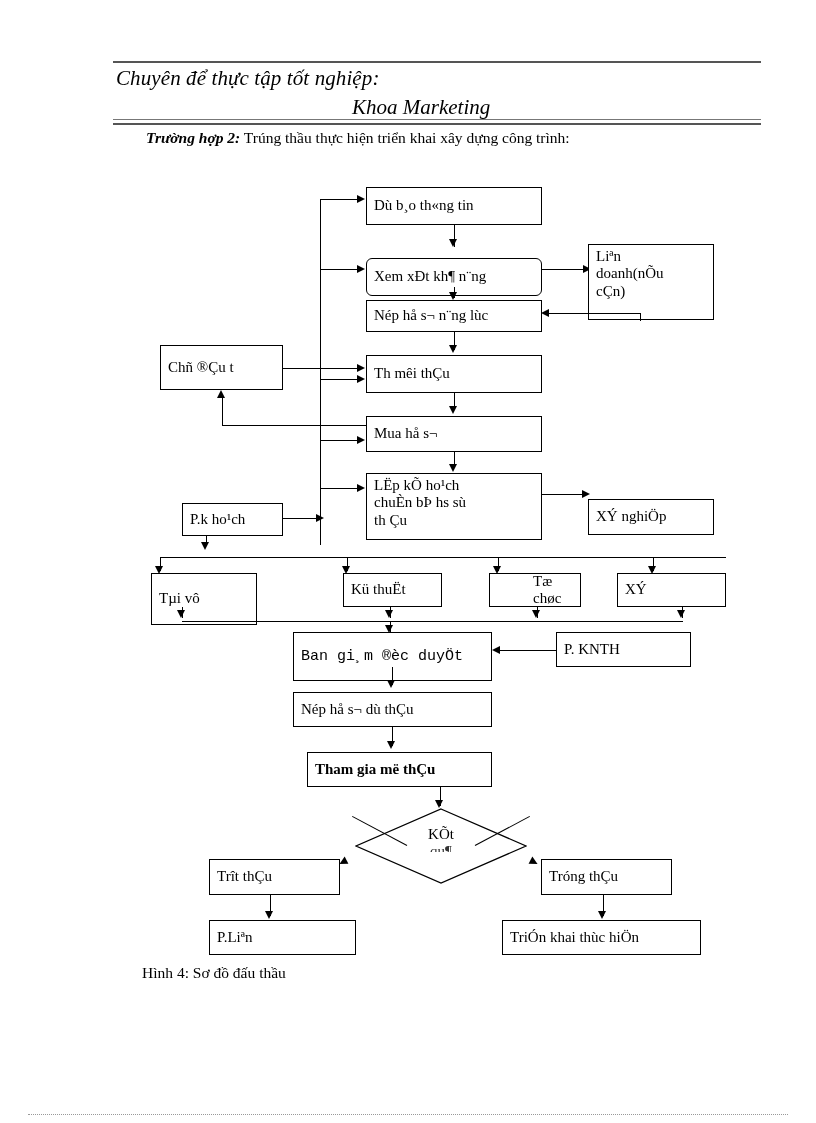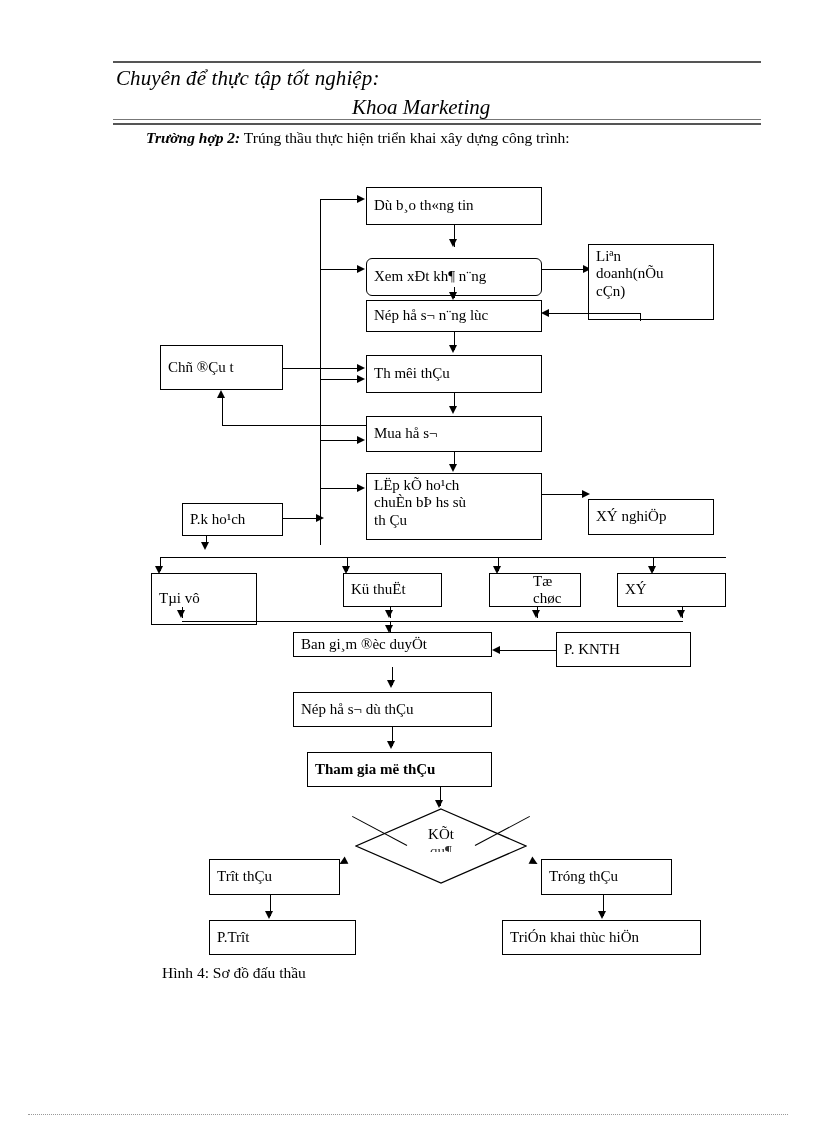--- a/index.html
+++ b/index.html
@@ -141,21 +141,20 @@
     font-size: 15px;
   }
 
   
   .caption {
     position: absolute;
     left: 142px;
     top: 964px;
     font-size: 15.5px;
     white-space: nowrap;
-    margin-left: 20px;
   }
 
   
   .bottom-dots {
     position: absolute;
     left: 28px;
     top: 1114px;
     width: 760px;
     height: 1px;
     border-top: 1px dotted #999;
@@ -308,21 +307,21 @@
   <div class="ln v" style="left:537px; top:607px; height:11px;"></div>
   <div class="ln v" style="left:682px; top:607px; height:11px;"></div>
   <div class="ah down" style="left:177px; top:610px;"></div>
   <div class="ah down" style="left:385px; top:610px;"></div>
   <div class="ah down" style="left:532px; top:610px;"></div>
   <div class="ah down" style="left:677px; top:610px;"></div>
   <div class="ln h" style="left:182px; top:621px; width:501px;"></div>
   <div class="ln v" style="left:390px; top:621px; height:11px;"></div>
   <div class="ah down" style="left:385px; top:625px;"></div>
 
-  <div class="node" style="left:293px; top:632px; width:199px; height:25px;">
+  <div class="node" style="left:293px; top:632px; width:199px; height:49px;font-family:Liberation Mono, monospace;">
     <span class="txt">Ban gi¸m ®èc duyÖt</span>
   </div>
 
   <div class="ln h" style="left:497px; top:650px; width:59px;"></div>
   <div class="ah left" style="left:492px; top:646px;"></div>
 
   <div class="node" style="left:556px; top:632px; width:135px; height:35px;">
     <span class="txt">P. KNTH</span>
   </div>
 
@@ -364,21 +363,21 @@
   </div>
 
   <div class="node" style="left:209px; top:859px; width:131px; height:36px;">
     <span class="txt">Trît  thÇu</span>
   </div>
 
   <div class="ln v" style="left:270px; top:895px; height:21px;"></div>
   <div class="ah down" style="left:265px; top:911px;"></div>
 
   <div class="node" style="left:209px; top:920px; width:147px; height:35px;">
-    <span class="txt">P.Trît</span>
+    <span class="txt">P.Liªn</span>
   </div>
 
   <div class="ln v" style="left:603px; top:895px; height:21px;"></div>
   <div class="ah down" style="left:598px; top:911px;"></div>
 
   <div class="node" style="left:502px; top:920px; width:199px; height:35px;">
     <span class="txt">TriÓn khai thùc hiÖn</span>
   </div>
 
   <div class="caption">Hình 4: Sơ đồ đấu thầu</div>

